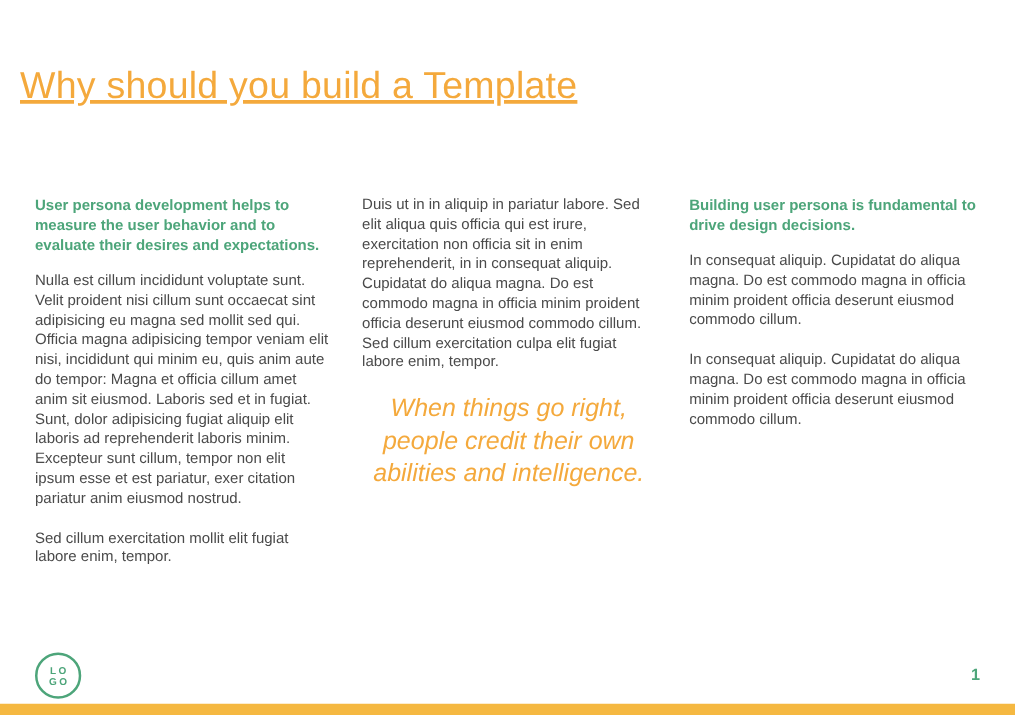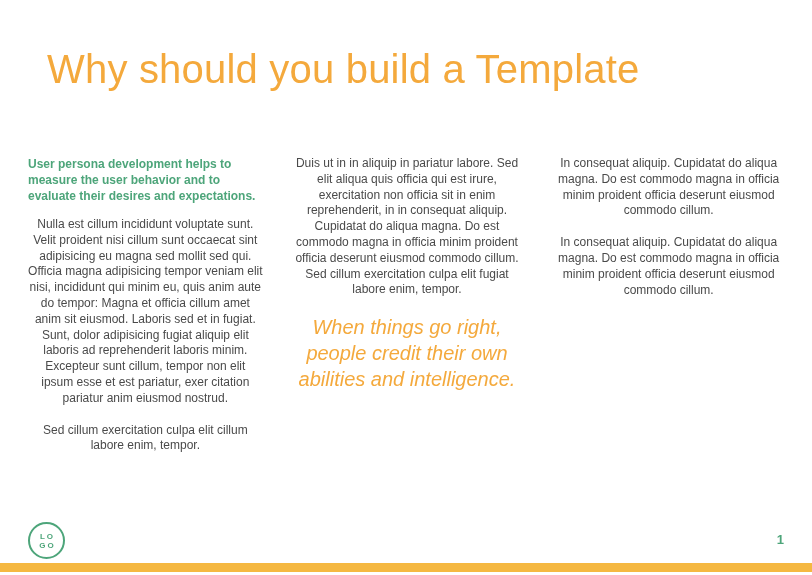--- a/index.html
+++ b/index.html
@@ -7,27 +7,28 @@
   .slide {
     position: relative;
     width: 812px;
     height: 575px;
     background: #ffffff;
     overflow: hidden;
     font-family: "Liberation Sans", sans-serif;
   }
   .page-title {
     position: absolute;
-    left: 47px;
+    left: 16px;
     top: 52px;
-    font-size: 40px;
+    font-size: 30px;
     line-height: 34px;
     font-weight: 400;
     color: var(--accent-orange, #F4A93C);
     letter-spacing: 0.2px;
+    text-decoration: underline;
   }
   .columns {
     position: absolute;
     left: 28px;
     top: 156px;
     width: 758px;
     display: grid;
     grid-template-columns: repeat(3, 1fr);
     column-gap: 27px;
   }
@@ -36,21 +37,21 @@
     line-height: 15.8px;
     color: var(--body-text, #4A4A4A);
   }
   .col-heading {
     font-size: 12px;
     line-height: 16px;
     font-weight: 700;
     color: var(--accent-green, #4DA57A);
     margin: 0 0 13px 0;
   }
-  .col p { margin: 0 0 16px 0; text-align: center; }
+  .col p { margin: 0 0 16px 0; }
   .pull-quote {
     margin-top: 14px;
     padding: 0 4px;
     font-size: 20px;
     line-height: 26px;
     font-style: italic;
     text-align: center;
     color: var(--accent-orange, #F4A93C);
   }
   .logo {
@@ -94,29 +95,30 @@
 
 <div class="slide">
 
   <h1 class="page-title">Why should you build a Template</h1>
 
   <div class="columns">
 
     <div class="col">
       <h3 class="col-heading">User persona  development helps to measure the  user behavior and to evaluate their  desires and expectations.</h3>
       <p>Nulla est cillum incididunt voluptate sunt. Velit proident nisi cillum sunt occaecat sint adipisicing eu magna sed mollit sed qui. Officia magna adipisicing tempor veniam elit nisi, incididunt qui minim eu, quis anim aute do tempor: Magna et officia cillum amet anim sit eiusmod. Laboris sed et in fugiat. Sunt, dolor adipisicing fugiat aliquip elit laboris ad reprehenderit laboris minim. Excepteur sunt cillum, tempor non elit ipsum esse et est pariatur, exer citation pariatur anim eiusmod nostrud.</p>
-      <p>Sed cillum exercitation culpa elit cillum labore enim, tempor.</p>
+      <p>Sed cillum exercitation mollit elit fugiat labore enim, tempor.</p>
     </div>
 
     <div class="col">
       <p>Duis ut in in aliquip in pariatur labore. Sed elit aliqua quis officia qui est irure, exercitation non officia sit in enim reprehenderit, in in consequat aliquip. Cupidatat do aliqua magna. Do est commodo magna in officia minim proident officia deserunt eiusmod commodo cillum. Sed cillum exercitation culpa elit fugiat labore enim, tempor.</p>
       <div class="pull-quote">When things go right, people credit their own abilities and intelligence.</div>
     </div>
 
     <div class="col">
+      <h3 class="col-heading">Building user persona  is fundamental to drive design decisions.</h3>
       <p>In consequat aliquip. Cupidatat do aliqua magna. Do est commodo magna in officia minim proident officia deserunt eiusmod commodo cillum.</p>
       <p>In consequat aliquip. Cupidatat do aliqua magna. Do est commodo magna in officia minim proident officia deserunt eiusmod commodo cillum.</p>
     </div>
 
   </div>
 
   <div class="logo">
     <span>LO</span>
     <span>GO</span>
   </div>

